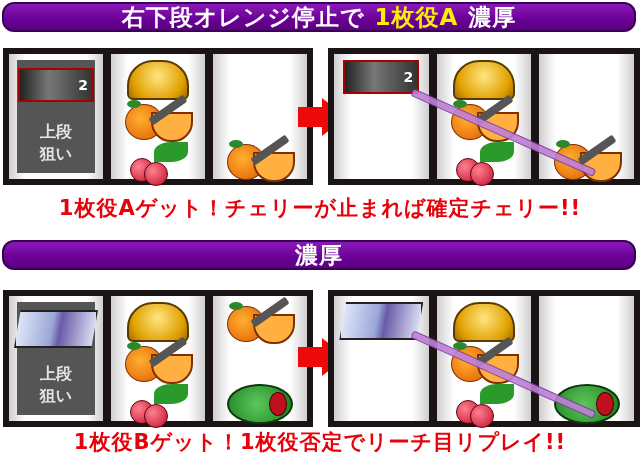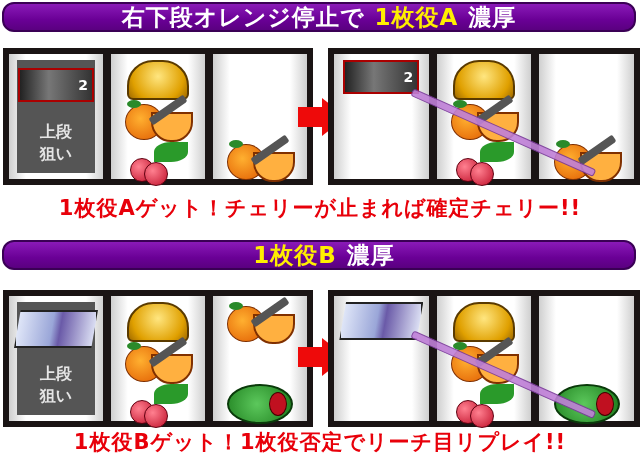--- a/index.html
+++ b/index.html
@@ -101,21 +101,20 @@
         <div class="knife"></div>
         <div class="leaf"></div>
       </div>
   </div>
 </div>
 <div class="payline" style="left:412px;top:88px;width:198px;transform:rotate(24deg);"></div>
 
 <div class="caption" style="top:194px;">1枚役Aゲット！チェリーが止まれば確定チェリー!!</div>
 
 <div class="banner" style="top:240px;">
-  <span class="hl">1枚役B</span>
   <span>濃厚</span>
 </div>
 
 <div class="panel" style="left:3px;top:290px;width:310px;">
   <div class="reel">
     <div class="aim">
       <div class="logo-girl" style="top:8px;"></div>
       <div class="aim-label">上段</div>
       <div class="aim-label">狙い</div>
     </div>

